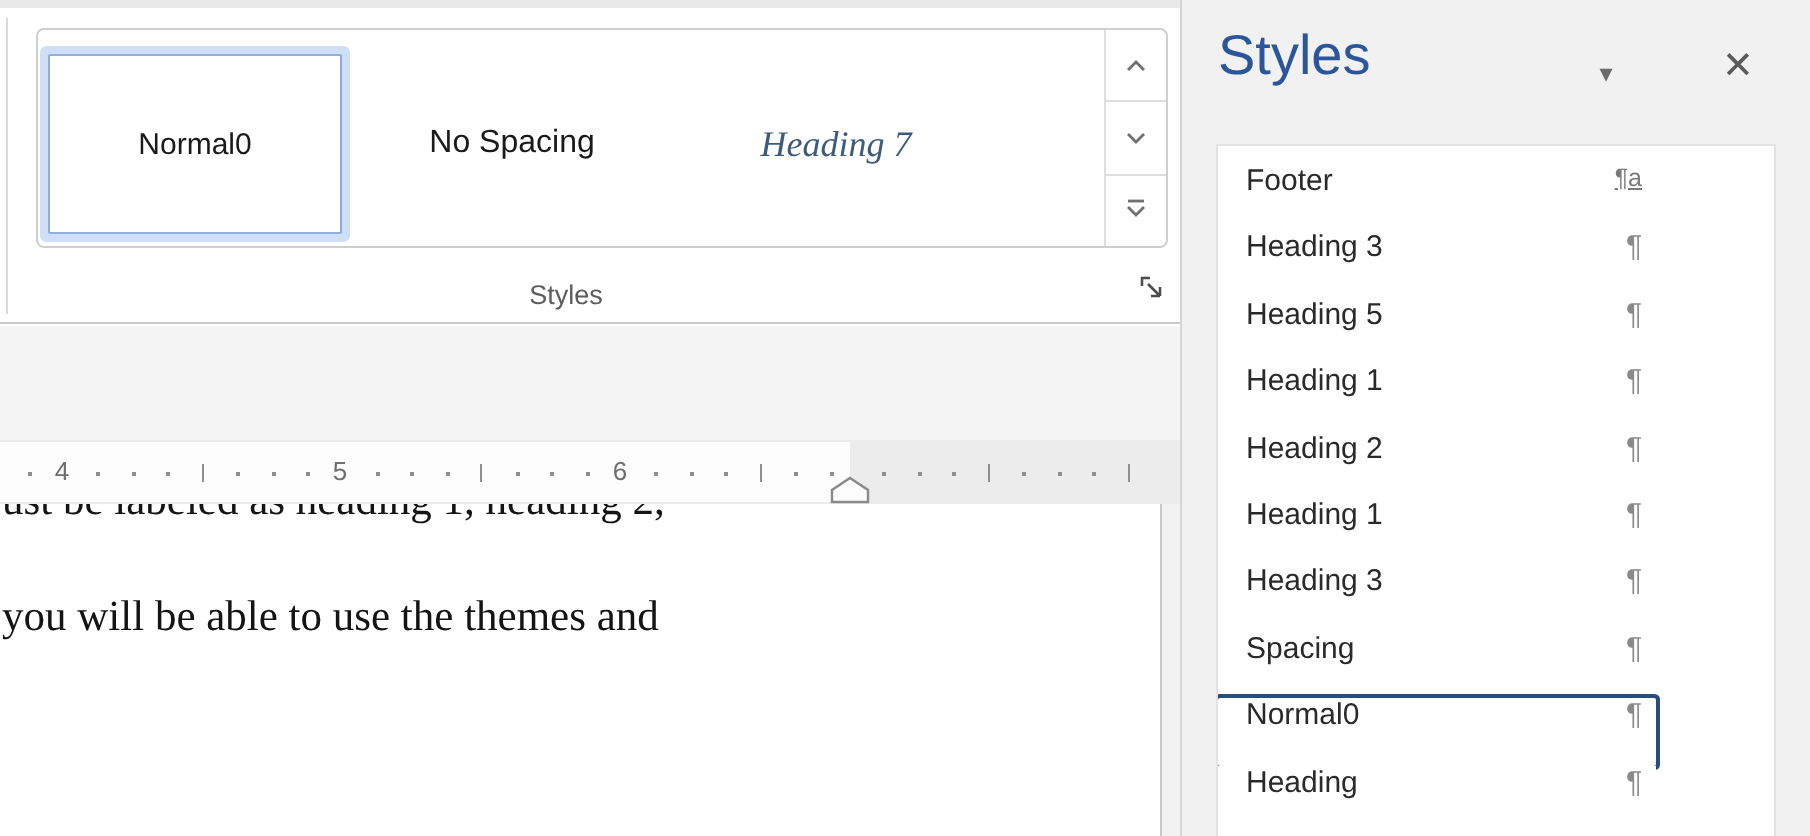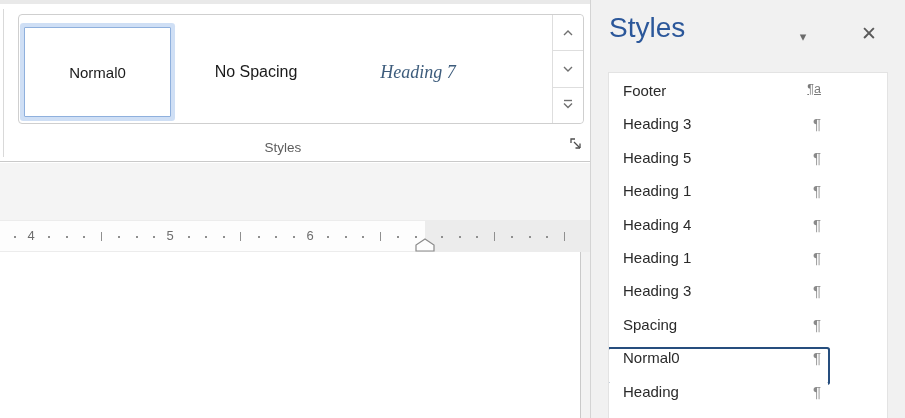--- a/index.html
+++ b/index.html
@@ -154,20 +154,24 @@
       <div class="tick-dot" style="left: 441.438px;"></div>
       <div class="tick-dot" style="left: 458.875px;"></div>
       <div class="tick-dot" style="left: 476.312px;"></div>
       <div class="tick-med" style="left: 493.75px;"></div>
       <div class="tick-dot" style="left: 511.188px;"></div>
       <div class="tick-dot" style="left: 528.625px;"></div>
       <div class="tick-dot" style="left: 546.062px;"></div>
       <div class="tick-med" style="left: 563.5px;"></div>
     </div>
 
+  <div class="doc">
+    <div class="doc-line l1">ust be labeled as heading 1, heading 2,</div>
+    <div class="doc-line l2">you will be able to use the themes and</div>
+  </div>
   <div class="page-edge-strip"></div>
 
   <aside class="pane">
     <div class="pane-title">Styles</div>
     <button class="pane-drop-btn">
       <span>▾</span>
     </button>
     <button class="pane-close-btn">
       <span>✕</span>
     </button>
@@ -182,21 +186,21 @@
   </div>
         <div class="style-row">
     <span class="style-row-name">Heading 5</span>
     <span class="style-row-marker">¶</span>
   </div>
         <div class="style-row">
     <span class="style-row-name">Heading 1</span>
     <span class="style-row-marker">¶</span>
   </div>
         <div class="style-row">
-    <span class="style-row-name">Heading 4</span>
+    <span class="style-row-name">Heading 2</span>
     <span class="style-row-marker">¶</span>
   </div>
         <div class="style-row">
     <span class="style-row-name">Heading 1</span>
     <span class="style-row-marker">¶</span>
   </div>
         <div class="style-row">
     <span class="style-row-name">Heading 3</span>
     <span class="style-row-marker">¶</span>
   </div>

